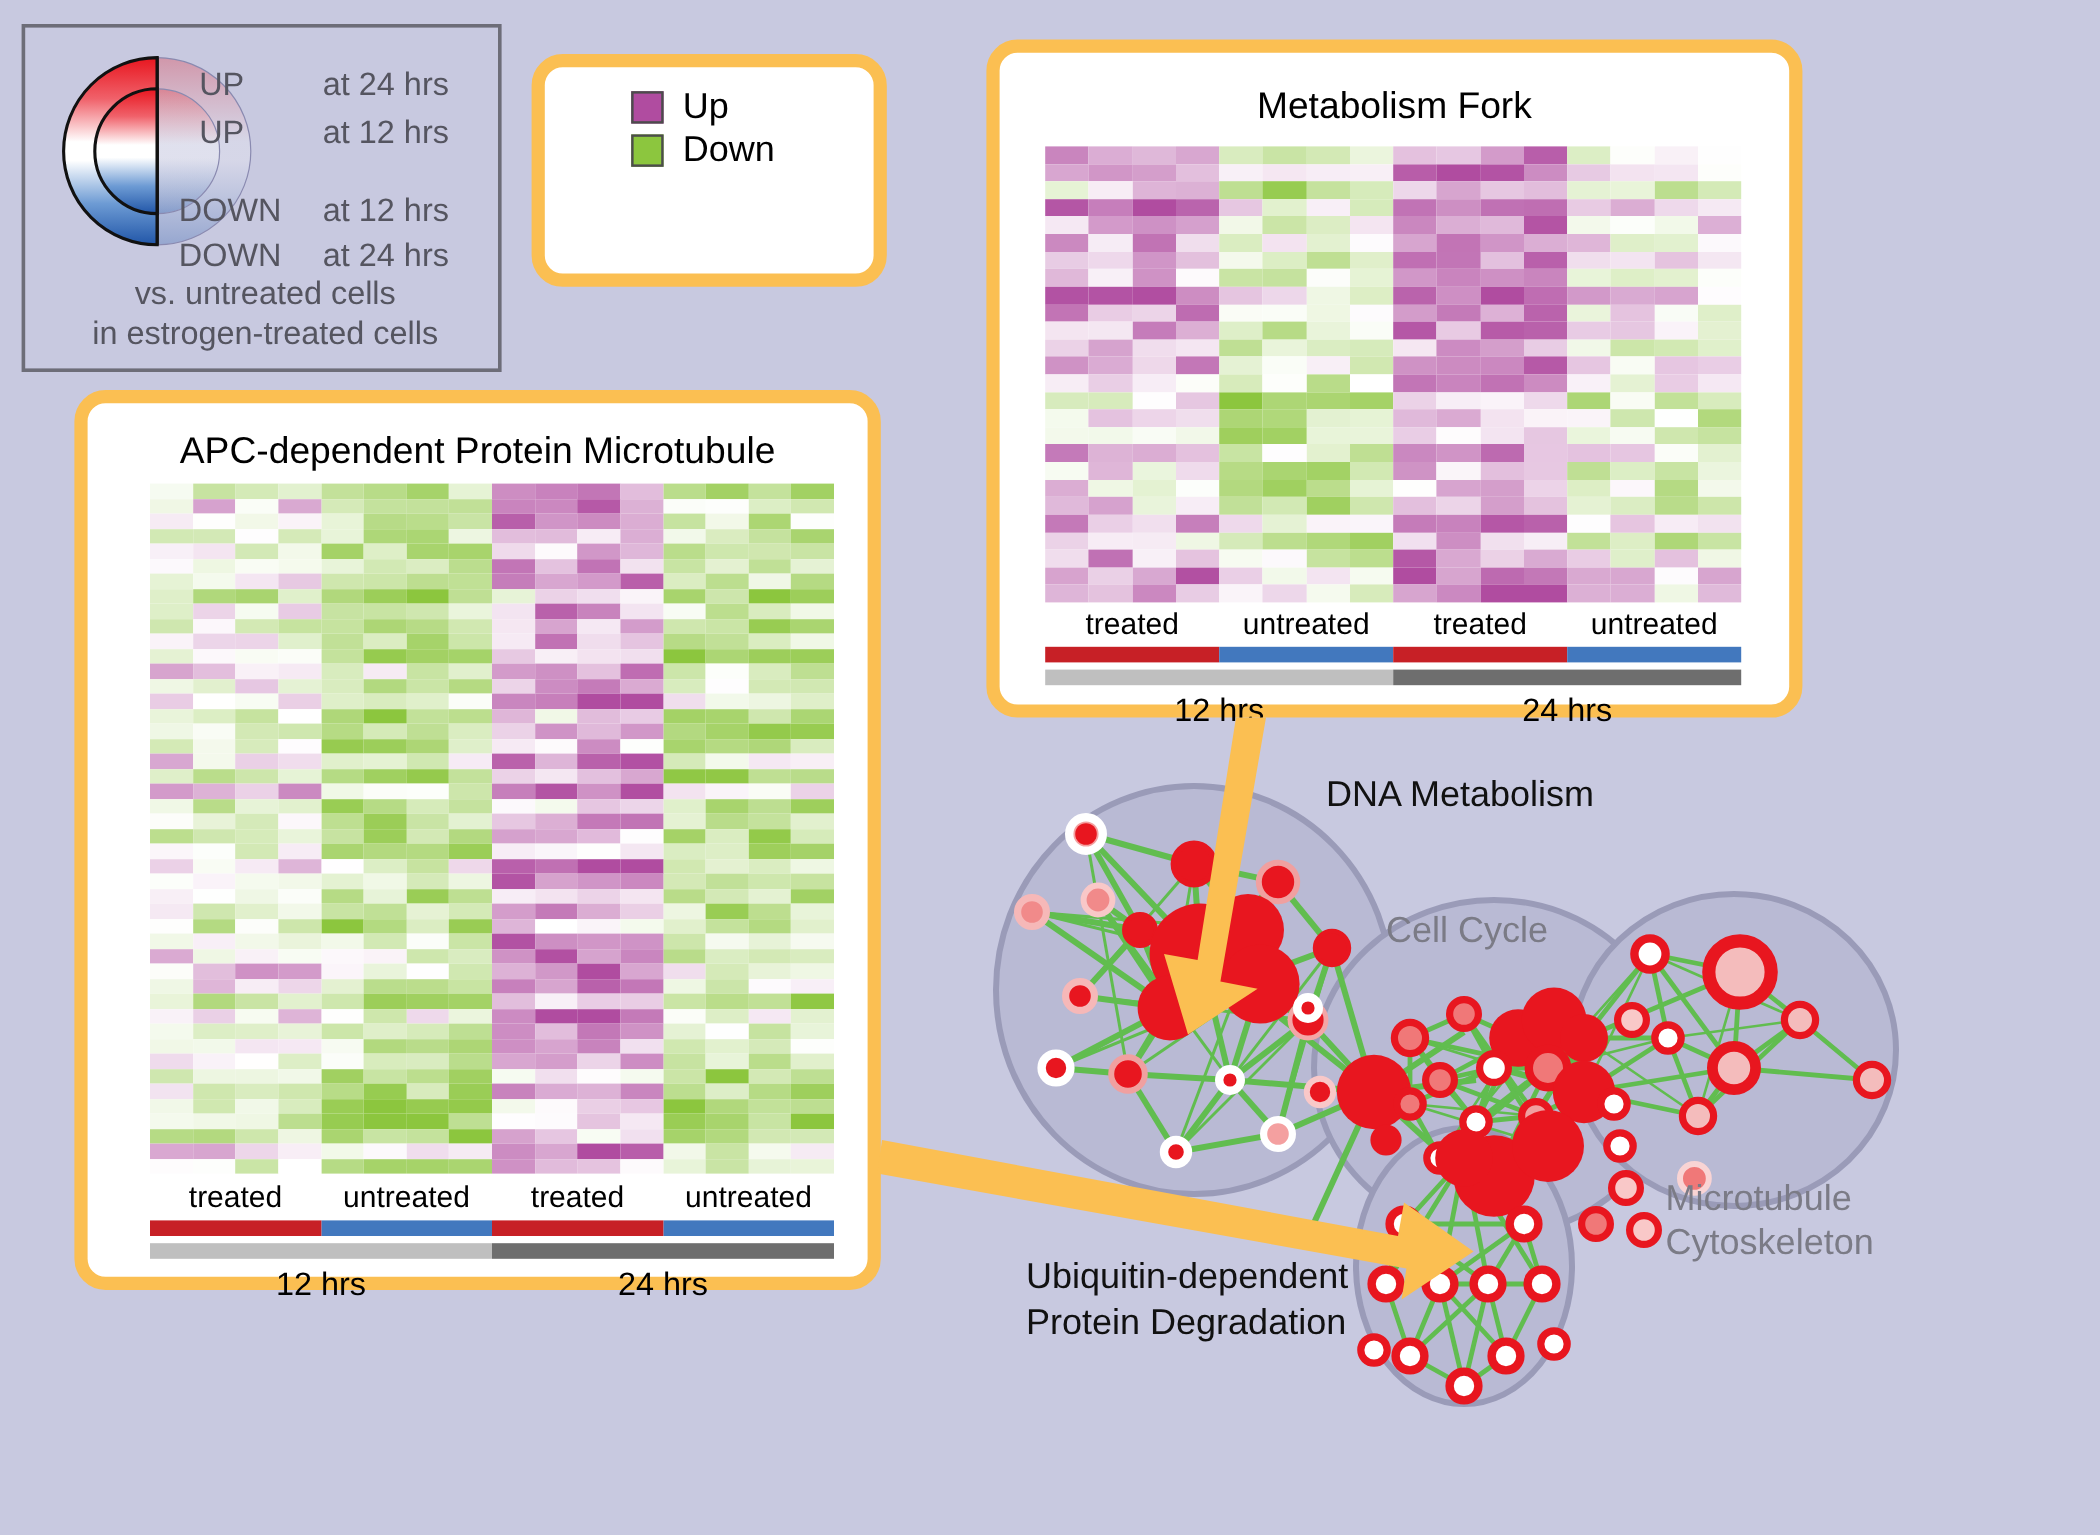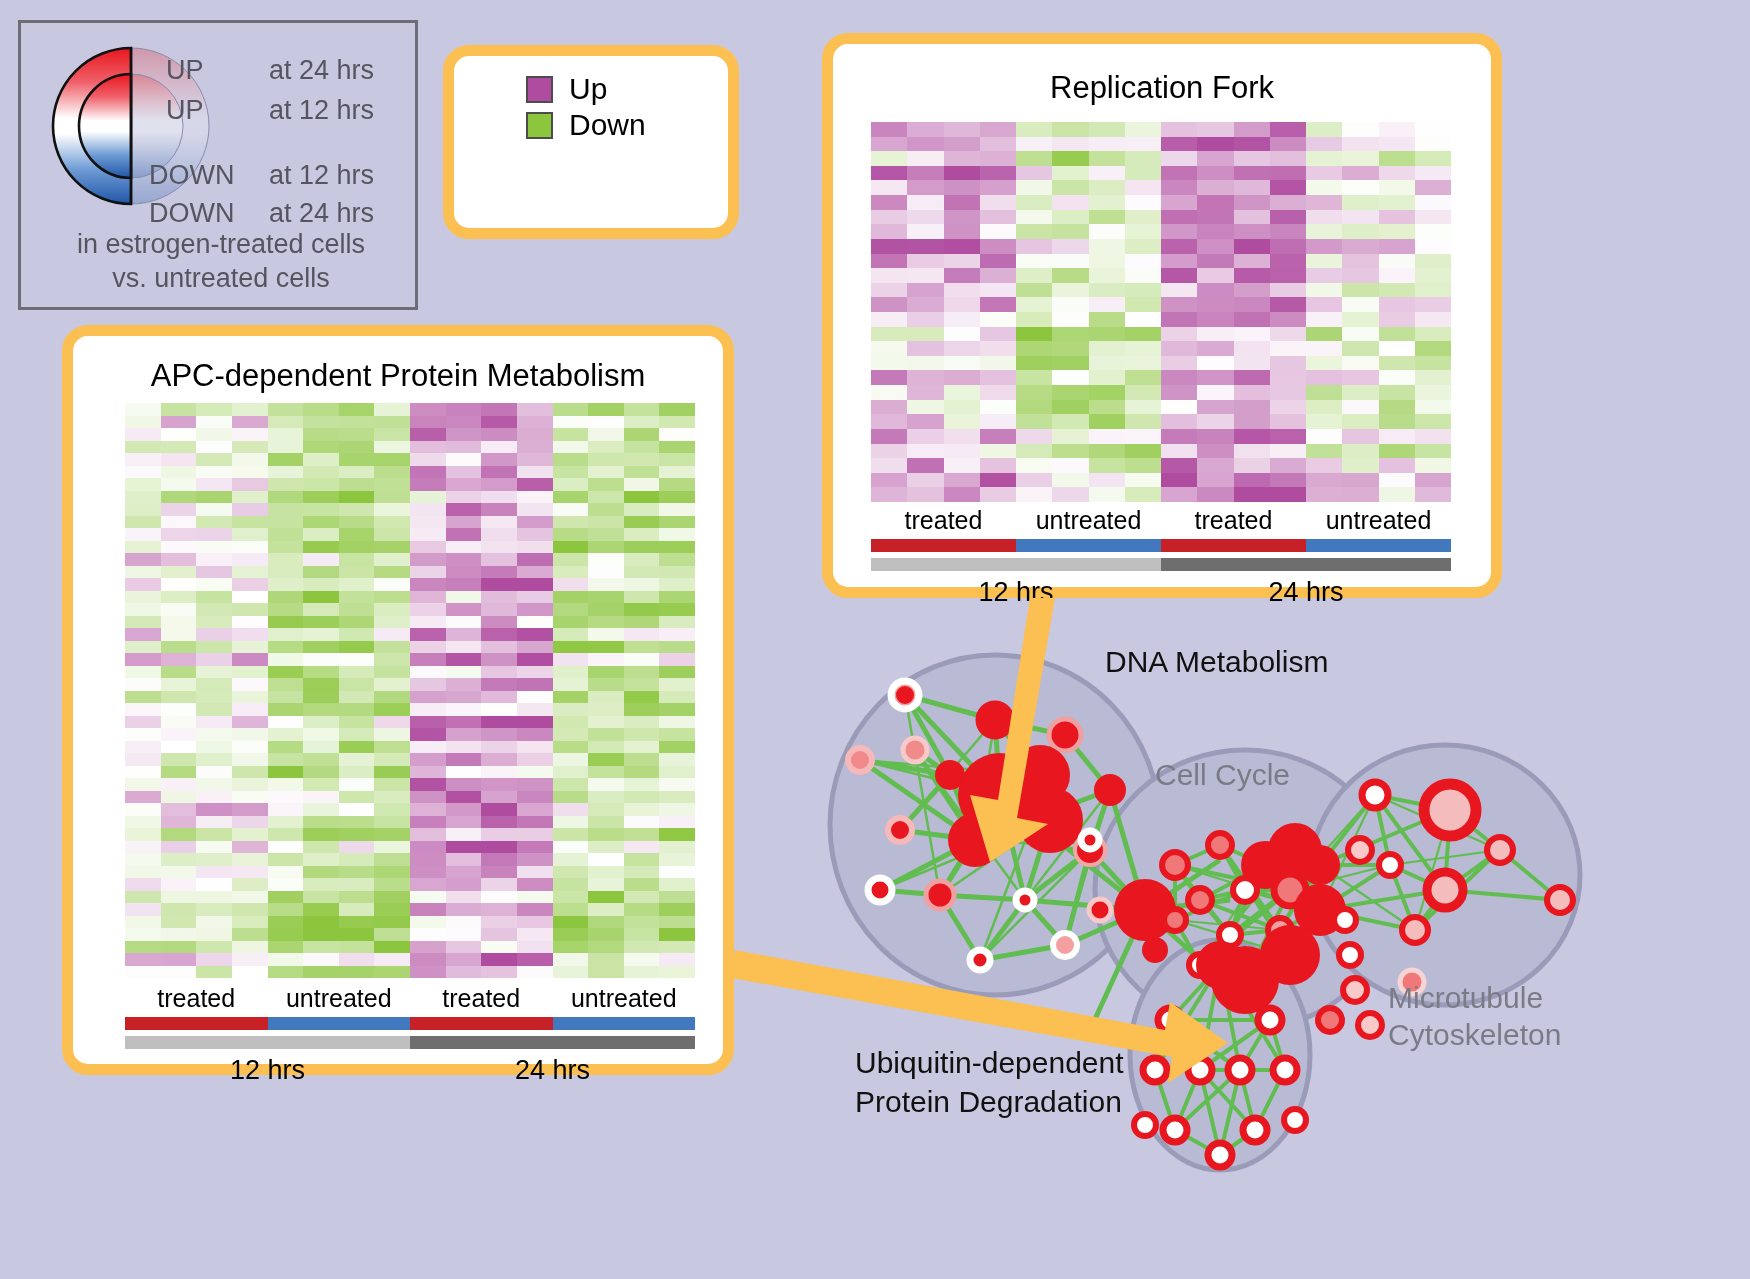--- a/index.html
+++ b/index.html
@@ -121,38 +121,38 @@
   </div>
 
   <div class="abs" style="left:128px;top:175px;">
     <span class="ring-label">DOWN</span>
   </div>
   <div class="abs" style="left:248px;top:175px;">
     <span class="ring-time">at 24 hrs</span>
   </div>
 
   <div class="abs" id="scale-caption">
+    <div>vs. untreated cells</div>
     <div>in estrogen-treated cells</div>
-    <div>vs. untreated cells</div>
   </div>
 </div>
 
 <div class="abs panel" id="key-panel">
   <div class="key-row">
     <span class="key-swatch" id="sw-up" style="background: rgb(176, 76, 160);"></span>
     <span class="key-text">Up</span>
   </div>
   <div class="key-row">
     <span class="key-swatch" id="sw-down" style="background: rgb(140, 198, 62);"></span>
     <span class="key-text">Down</span>
   </div>
 </div>
 
 <div class="abs panel" id="rf-panel" style="left:822px;top:33px;width:680px;height:565px;">
-  <div class="panel-title" style="margin-top:26px;">Replication Fork</div>
+  <div class="panel-title" style="margin-top:26px;">Metabolism Fork</div>
 
   <div class="abs" id="rf-heat" style="left:38px;top:78px;width:580px;height:380px;">
     <div class="hm-grid" id="rf-grid" style="grid-template-columns: repeat(16, 1fr); grid-template-rows: repeat(26, 1fr);">
         <div class="hm-cell" style="background: rgb(201, 133, 190);"></div>
         <div class="hm-cell" style="background: rgb(219, 173, 212);"></div>
         <div class="hm-cell" style="background: rgb(223, 184, 217);"></div>
         <div class="hm-cell" style="background: rgb(216, 167, 208);"></div>
         <div class="hm-cell" style="background: rgb(217, 236, 191);"></div>
         <div class="hm-cell" style="background: rgb(201, 228, 165);"></div>
         <div class="hm-cell" style="background: rgb(211, 233, 181);"></div>
@@ -586,21 +586,21 @@
       <div class="bar dgray" style="flex:1"></div>
     </div>
     <div class="time-row" style="margin-top:6px;">
       <span style="flex:1">12 hrs</span>
       <span style="flex:1">24 hrs</span>
     </div>
   </div>
 </div>
 
 <div class="abs panel" id="apc-panel" style="left:62px;top:325px;width:672px;height:750px;">
-  <div class="panel-title" style="margin-top:22px;">APC-dependent Protein Metabolism</div>
+  <div class="panel-title" style="margin-top:22px;">APC-dependent Protein Microtubule</div>
 
   <div class="abs" id="apc-heat" style="left:52px;top:67px;width:570px;height:575px;">
     <div class="hm-grid" id="apc-grid" style="grid-template-columns: repeat(16, 1fr); grid-template-rows: repeat(46, 1fr);">
         <div class="hm-cell" style="background: rgb(246, 251, 241);"></div>
         <div class="hm-cell" style="background: rgb(199, 227, 161);"></div>
         <div class="hm-cell" style="background: rgb(212, 234, 183);"></div>
         <div class="hm-cell" style="background: rgb(226, 241, 207);"></div>
         <div class="hm-cell" style="background: rgb(195, 225, 154);"></div>
         <div class="hm-cell" style="background: rgb(184, 220, 136);"></div>
         <div class="hm-cell" style="background: rgb(166, 211, 106);"></div>

